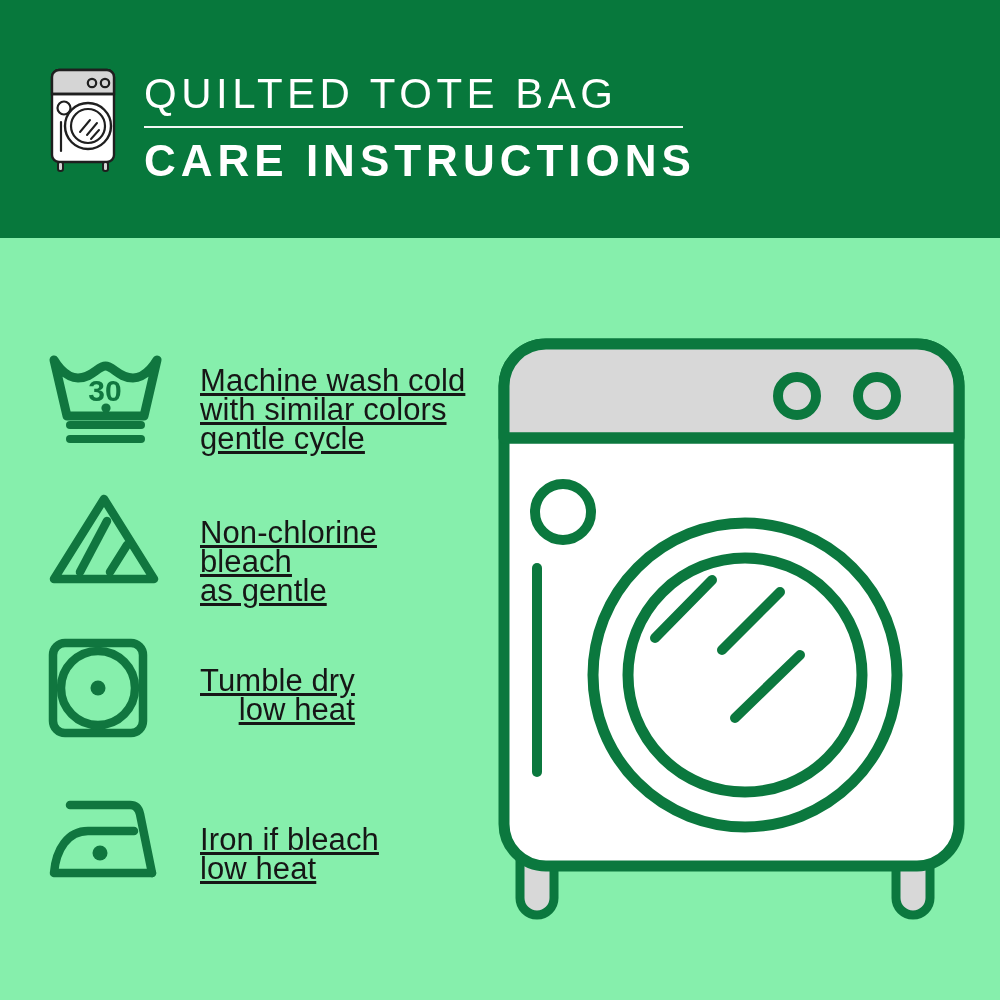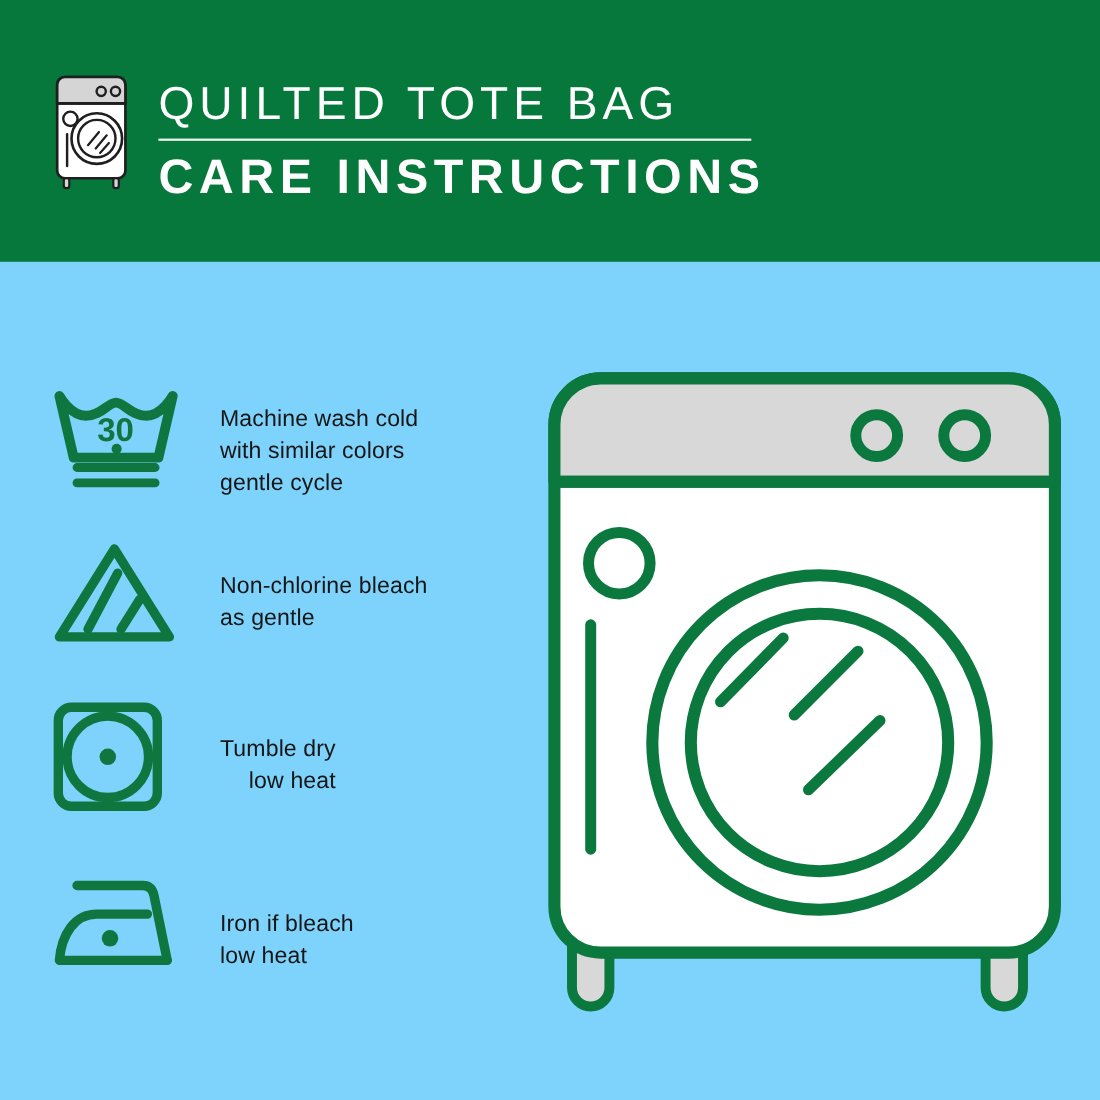--- a/index.html
+++ b/index.html
@@ -10,21 +10,21 @@
     width: 1000px;
     height: 1000px;
     background: #ffffff;
     font-family: "Liberation Sans", sans-serif;
     overflow: hidden;
   }
   #page {
     position: relative;
     width: 1000px;
     height: 1000px;
-    background: #7dd3fc;
+    background: #86efac;
   }
 
   
   #header {
     position: absolute;
     left: 0;
     top: 0;
     width: 1000px;
     height: 238px;
     background: #07783c;
@@ -83,26 +83,27 @@
   .care-symbol {
     position: absolute;
     left: 48px;
     top: 0;
     text-align: center;
   }
   .care-text {
     position: absolute;
     left: 200px;
     color: #161616;
-    font-size: 21px;
+    font-size: 31px;
     line-height: 29px;
     font-weight: 400;
     letter-spacing: 0.1px;
     font-family: "Liberation Sans", sans-serif;
     white-space: pre-line;
+    text-decoration: underline;
   }
 
   #row-wash   { top: 110px; }
   #row-bleach { top: 245px; }
   #row-dry    { top: 400px; }
   #row-iron   { top: 555px; }
 
   #sym-wash   { top: 0px;  width: 115px; height: 98px; }
   #sym-bleach { top: 10px; width: 112px; height: 92px; }
   #sym-dry    { top: 0px;  width: 100px; height: 100px; }

